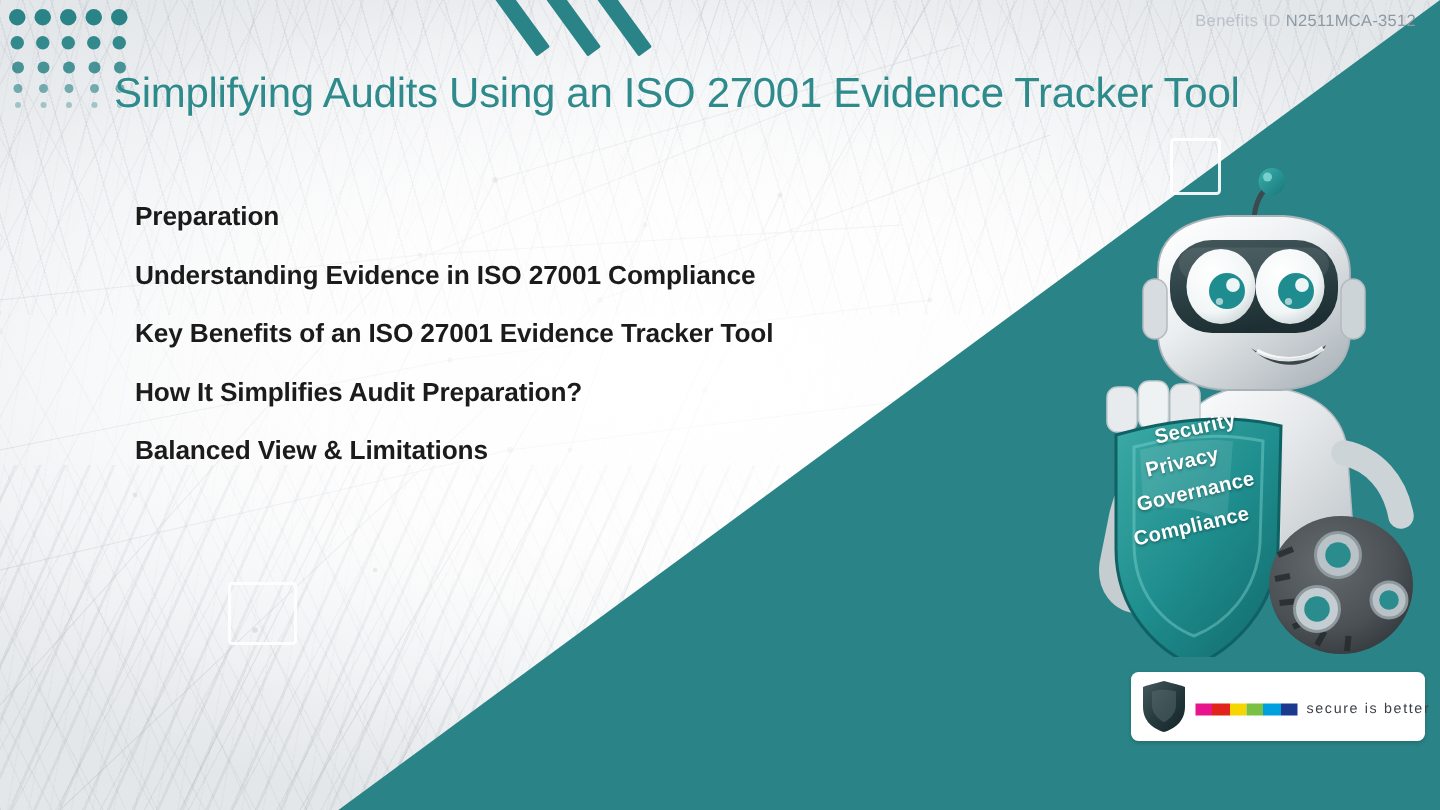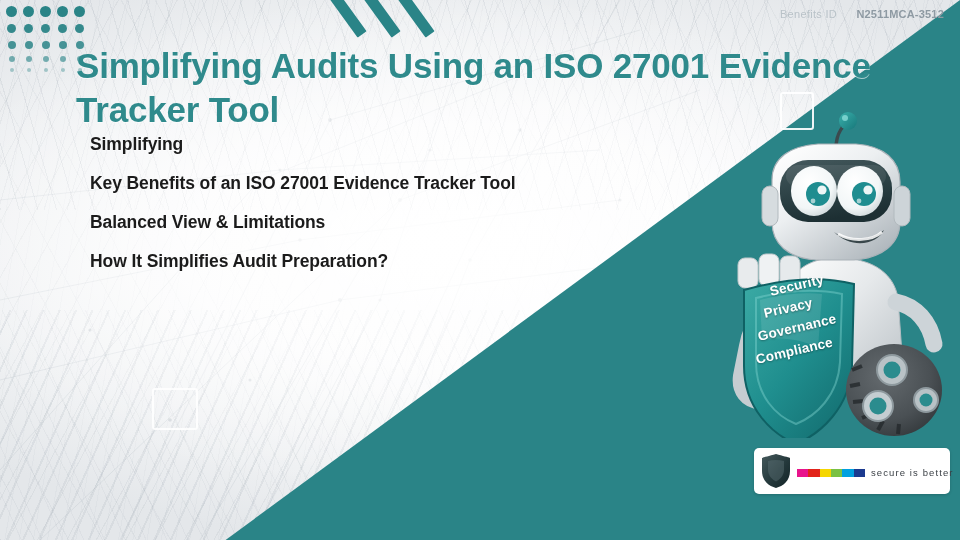--- a/index.html
+++ b/index.html
@@ -69,28 +69,28 @@
   .hollow-square{ position:absolute; border:2.5px solid rgba(255,255,255,.92); border-radius:3px; }
   .hollow-square.faint{ border-color:rgba(255,255,255,.85); border-width:2px; }
 
   
   .article-id{
     position:absolute; right:16px; top:8px;
     font-size:11px; letter-spacing:.3px;
     color:#b9c2c8; white-space:nowrap;
     font-family:"Liberation Sans", sans-serif;
   }
-  .article-id .code{ color:#8e9aa3; font-weight:bold; letter-spacing:.2px;margin-left:16px; }
+  .article-id .code{ color:#8e9aa3; font-weight:normal; letter-spacing:.2px; }
 
   
   .title{
     position:absolute; left:76px; top:44px; width:850px;
     font-family:"Liberation Sans Narrow","Liberation Sans", sans-serif;
-    font-weight:bold;
-    font-size:35px; line-height:1.26;
+    font-weight:normal;
+    font-size:28px; line-height:1.26;
     color:#2f8a8c;
     letter-spacing:-0.2px;
     text-shadow:0 1px 0 rgba(255,255,255,.6);
   }
 
   
   .agenda{ position:absolute; left:90px; top:136px; width:620px; }
   .agenda li{
     list-style:none;
     font-size:17.5px;
@@ -246,24 +246,25 @@
   <div class="hollow-square faint" style="left:152px; top:388px; width:46px; height:42px;"></div>
 
   <div class="article-id">
     <span>Benefits ID</span>
     <span class="code">N2511MCA-3512</span>
   </div>
 
   <h1 class="title">Simplifying Audits Using an ISO 27001 Evidence Tracker Tool</h1>
 
   <ul class="agenda">
-    <li>Simplifying</li>
+    <li>Preparation</li>
+    <li>Understanding Evidence in ISO 27001 Compliance</li>
     <li>Key Benefits of an ISO 27001 Evidence Tracker Tool</li>
+    <li>How It Simplifies Audit Preparation?</li>
     <li>Balanced View &amp; Limitations</li>
-    <li>How It Simplifies Audit Preparation?</li>
   </ul>
 
   <div class="robot">
     <svg width="234" height="330" viewBox="0 0 234 330">
       <defs>
         <linearGradient id="body" x1="0" y1="0" x2="1" y2="1">
           <stop offset="0%" stop-color="#ffffff"></stop>
           <stop offset="45%" stop-color="#e6e9eb"></stop>
           <stop offset="100%" stop-color="#b9c0c5"></stop>
         </linearGradient>

